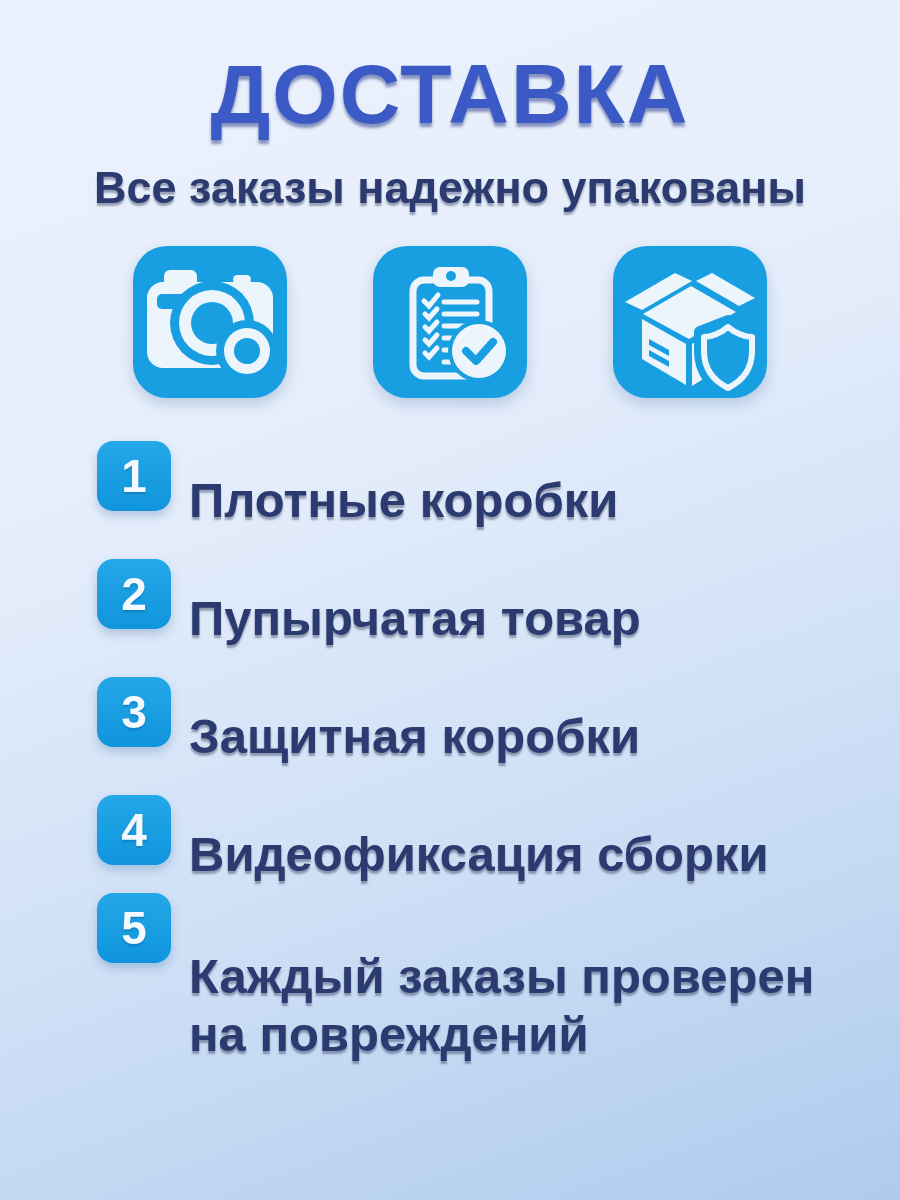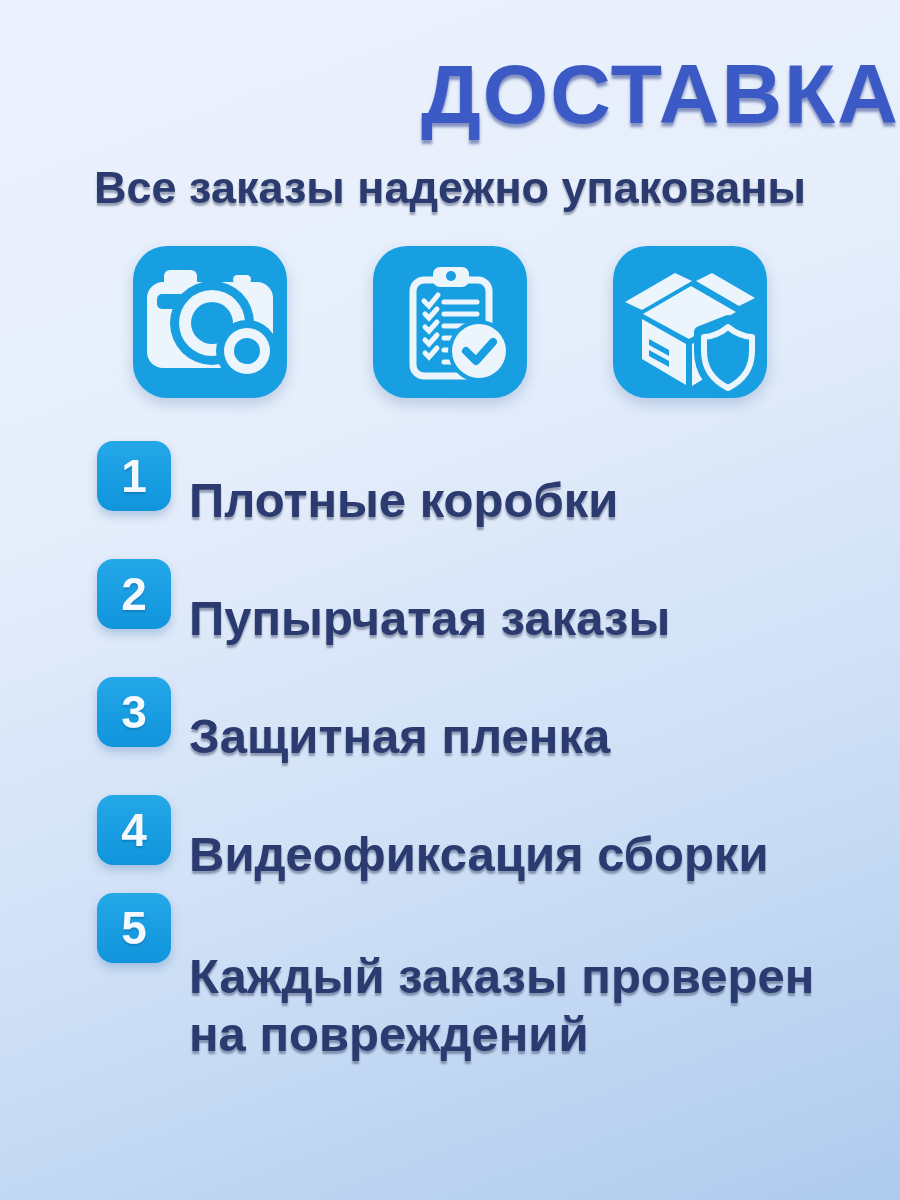--- a/index.html
+++ b/index.html
@@ -6,21 +6,21 @@
   .page{
     position:relative;
     width:900px;height:1200px;
     overflow:hidden;
     background:linear-gradient(160deg,#ebf2fd 0%,#e6eefb 34%,#cfe0f6 66%,#aecbed 100%);
     font-family:"Liberation Sans","DejaVu Sans",sans-serif;
     font-weight:700;
   }
   .title{
     position:absolute;top:48px;left:0;width:100%;margin:0;
-    text-align:right;
+    text-align:center;
     font-size:84px;line-height:1.1;letter-spacing:2px;
     color:#3c5ac6;
     text-shadow:0 4px 3px rgba(34,52,130,.5);
   }
   .subtitle{
     position:absolute;top:163px;left:0;width:100%;
     text-align:center;
     font-size:45px;line-height:1.1;
     color:#2b3a6f;
     text-shadow:0 3px 2px rgba(18,28,64,.38);
@@ -134,30 +134,30 @@
     <div class="item-text">
       <span class="line">Плотные коробки</span>
     </div>
   </div>
 
   <div class="item" style="top:541px">
     <div class="badge">
       <span>2</span>
     </div>
     <div class="item-text">
-      <span class="line">Пупырчатая заказы</span>
+      <span class="line">Пупырчатая товар</span>
     </div>
   </div>
 
   <div class="item" style="top:659px">
     <div class="badge">
       <span>3</span>
     </div>
     <div class="item-text">
-      <span class="line">Защитная пленка</span>
+      <span class="line">Защитная коробки</span>
     </div>
   </div>
 
   <div class="item" style="top:777px">
     <div class="badge">
       <span>4</span>
     </div>
     <div class="item-text">
       <span class="line">Видеофиксация сборки</span>
     </div>

